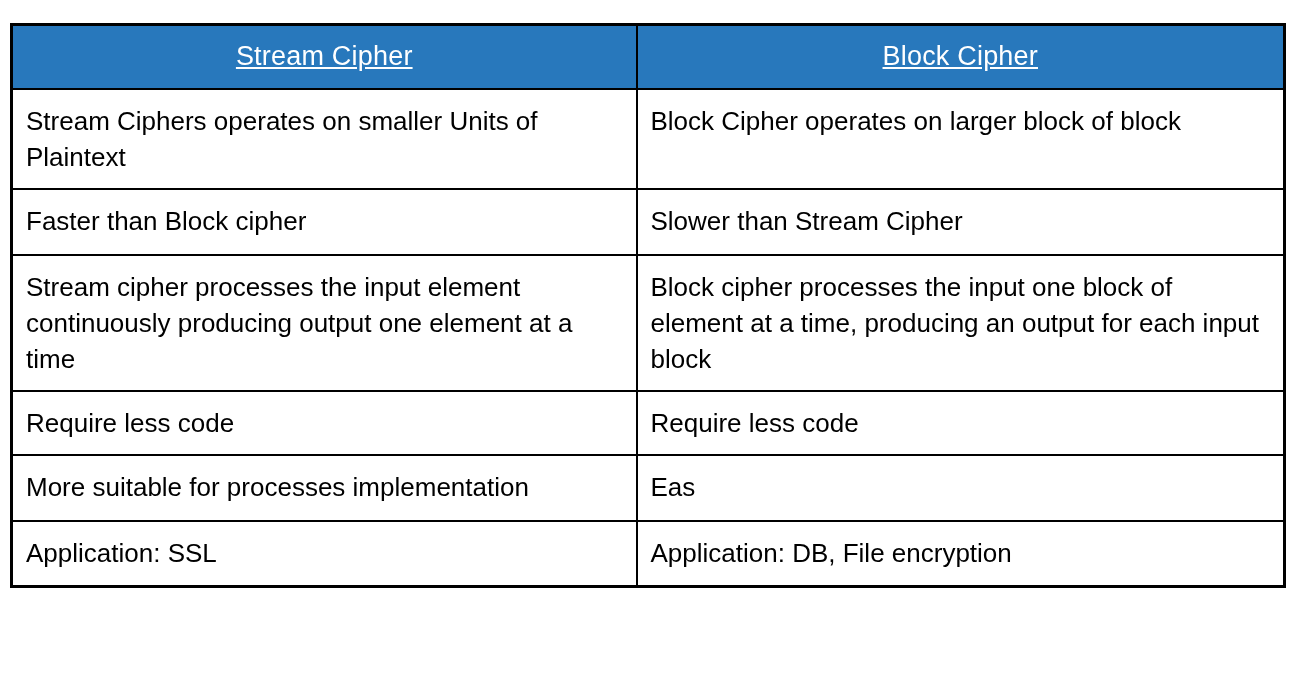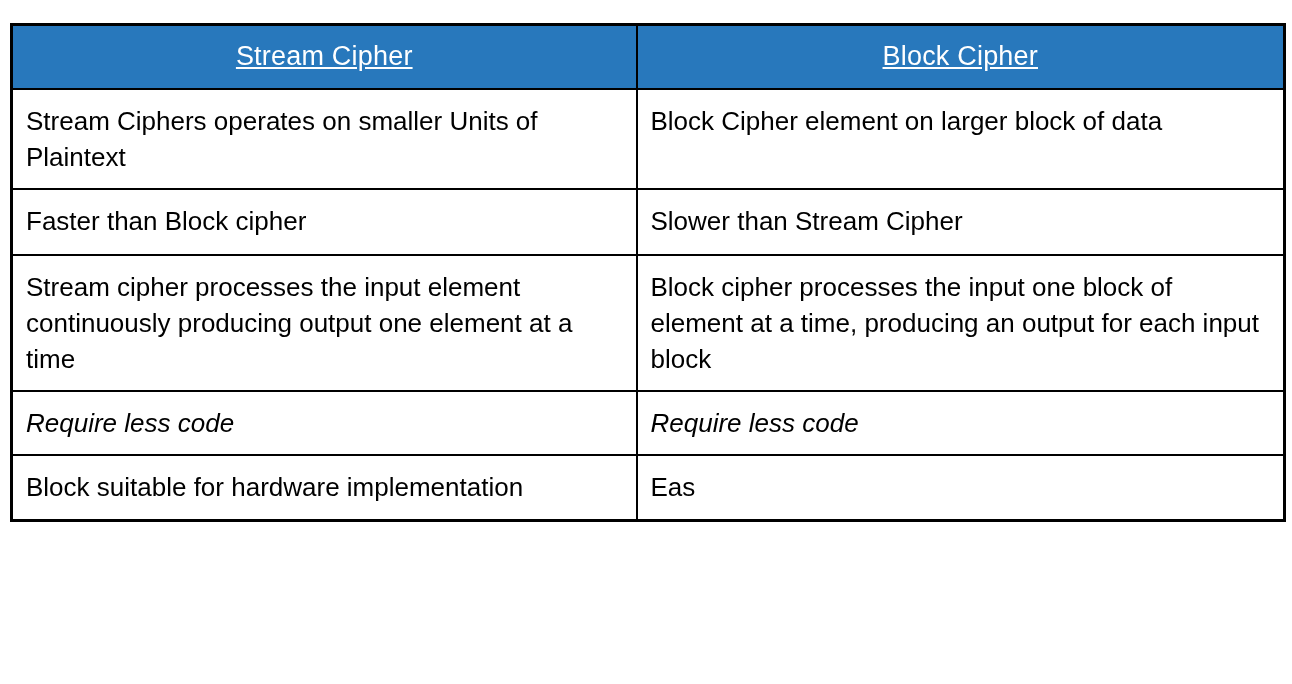--- a/index.html
+++ b/index.html
@@ -52,21 +52,21 @@
     background: var(--cell-bg);
     font-size: 26px;
     line-height: 36px;
     vertical-align: top;
     text-align: left;
     padding: 13px 14px 13px 13px;
   }
   tbody tr:nth-child(1) { height: 90px; }
   tbody tr:nth-child(2) { height: 66px;  }
   tbody tr:nth-child(3) { height: 106px; }
-  tbody tr:nth-child(4) { height: 50px; font-style: italic;  }
+  tbody tr:nth-child(4) { height: 50px;  }
   tbody tr:nth-child(5) { height: 66px;  }
   tbody tr:nth-child(6) { height: 66px;  }
   tbody tr:nth-child(7) { height: 63px;  }
 </style>
 </head>
 <body>
 
 <div class="page">
   <table class="compare">
     <colgroup>
@@ -75,33 +75,37 @@
     </colgroup>
     <thead>
       <tr>
         <th>Stream Cipher</th>
         <th>Block Cipher</th>
       </tr>
     </thead>
     <tbody>
       <tr>
         <td>Stream Ciphers operates on smaller Units of Plaintext</td>
-        <td>Block Cipher element on larger block of data</td>
+        <td>Block Cipher operates on larger block of block</td>
       </tr>
       <tr>
         <td>Faster than Block cipher</td>
         <td>Slower than Stream Cipher</td>
       </tr>
       <tr>
         <td>Stream cipher processes the input element continuously producing output one element at a time</td>
         <td>Block cipher processes the input one block of element at a time, producing an output for each input block</td>
       </tr>
       <tr>
         <td>Require less code</td>
         <td>Require less code</td>
       </tr>
       <tr>
-        <td>Block suitable for hardware implementation</td>
+        <td>More suitable for processes implementation</td>
         <td>Eas</td>
+      </tr>
+      <tr>
+        <td>Application: SSL</td>
+        <td>Application: DB, File encryption</td>
       </tr>
     </tbody>
   </table>
 </div>
 
 </body></html>

